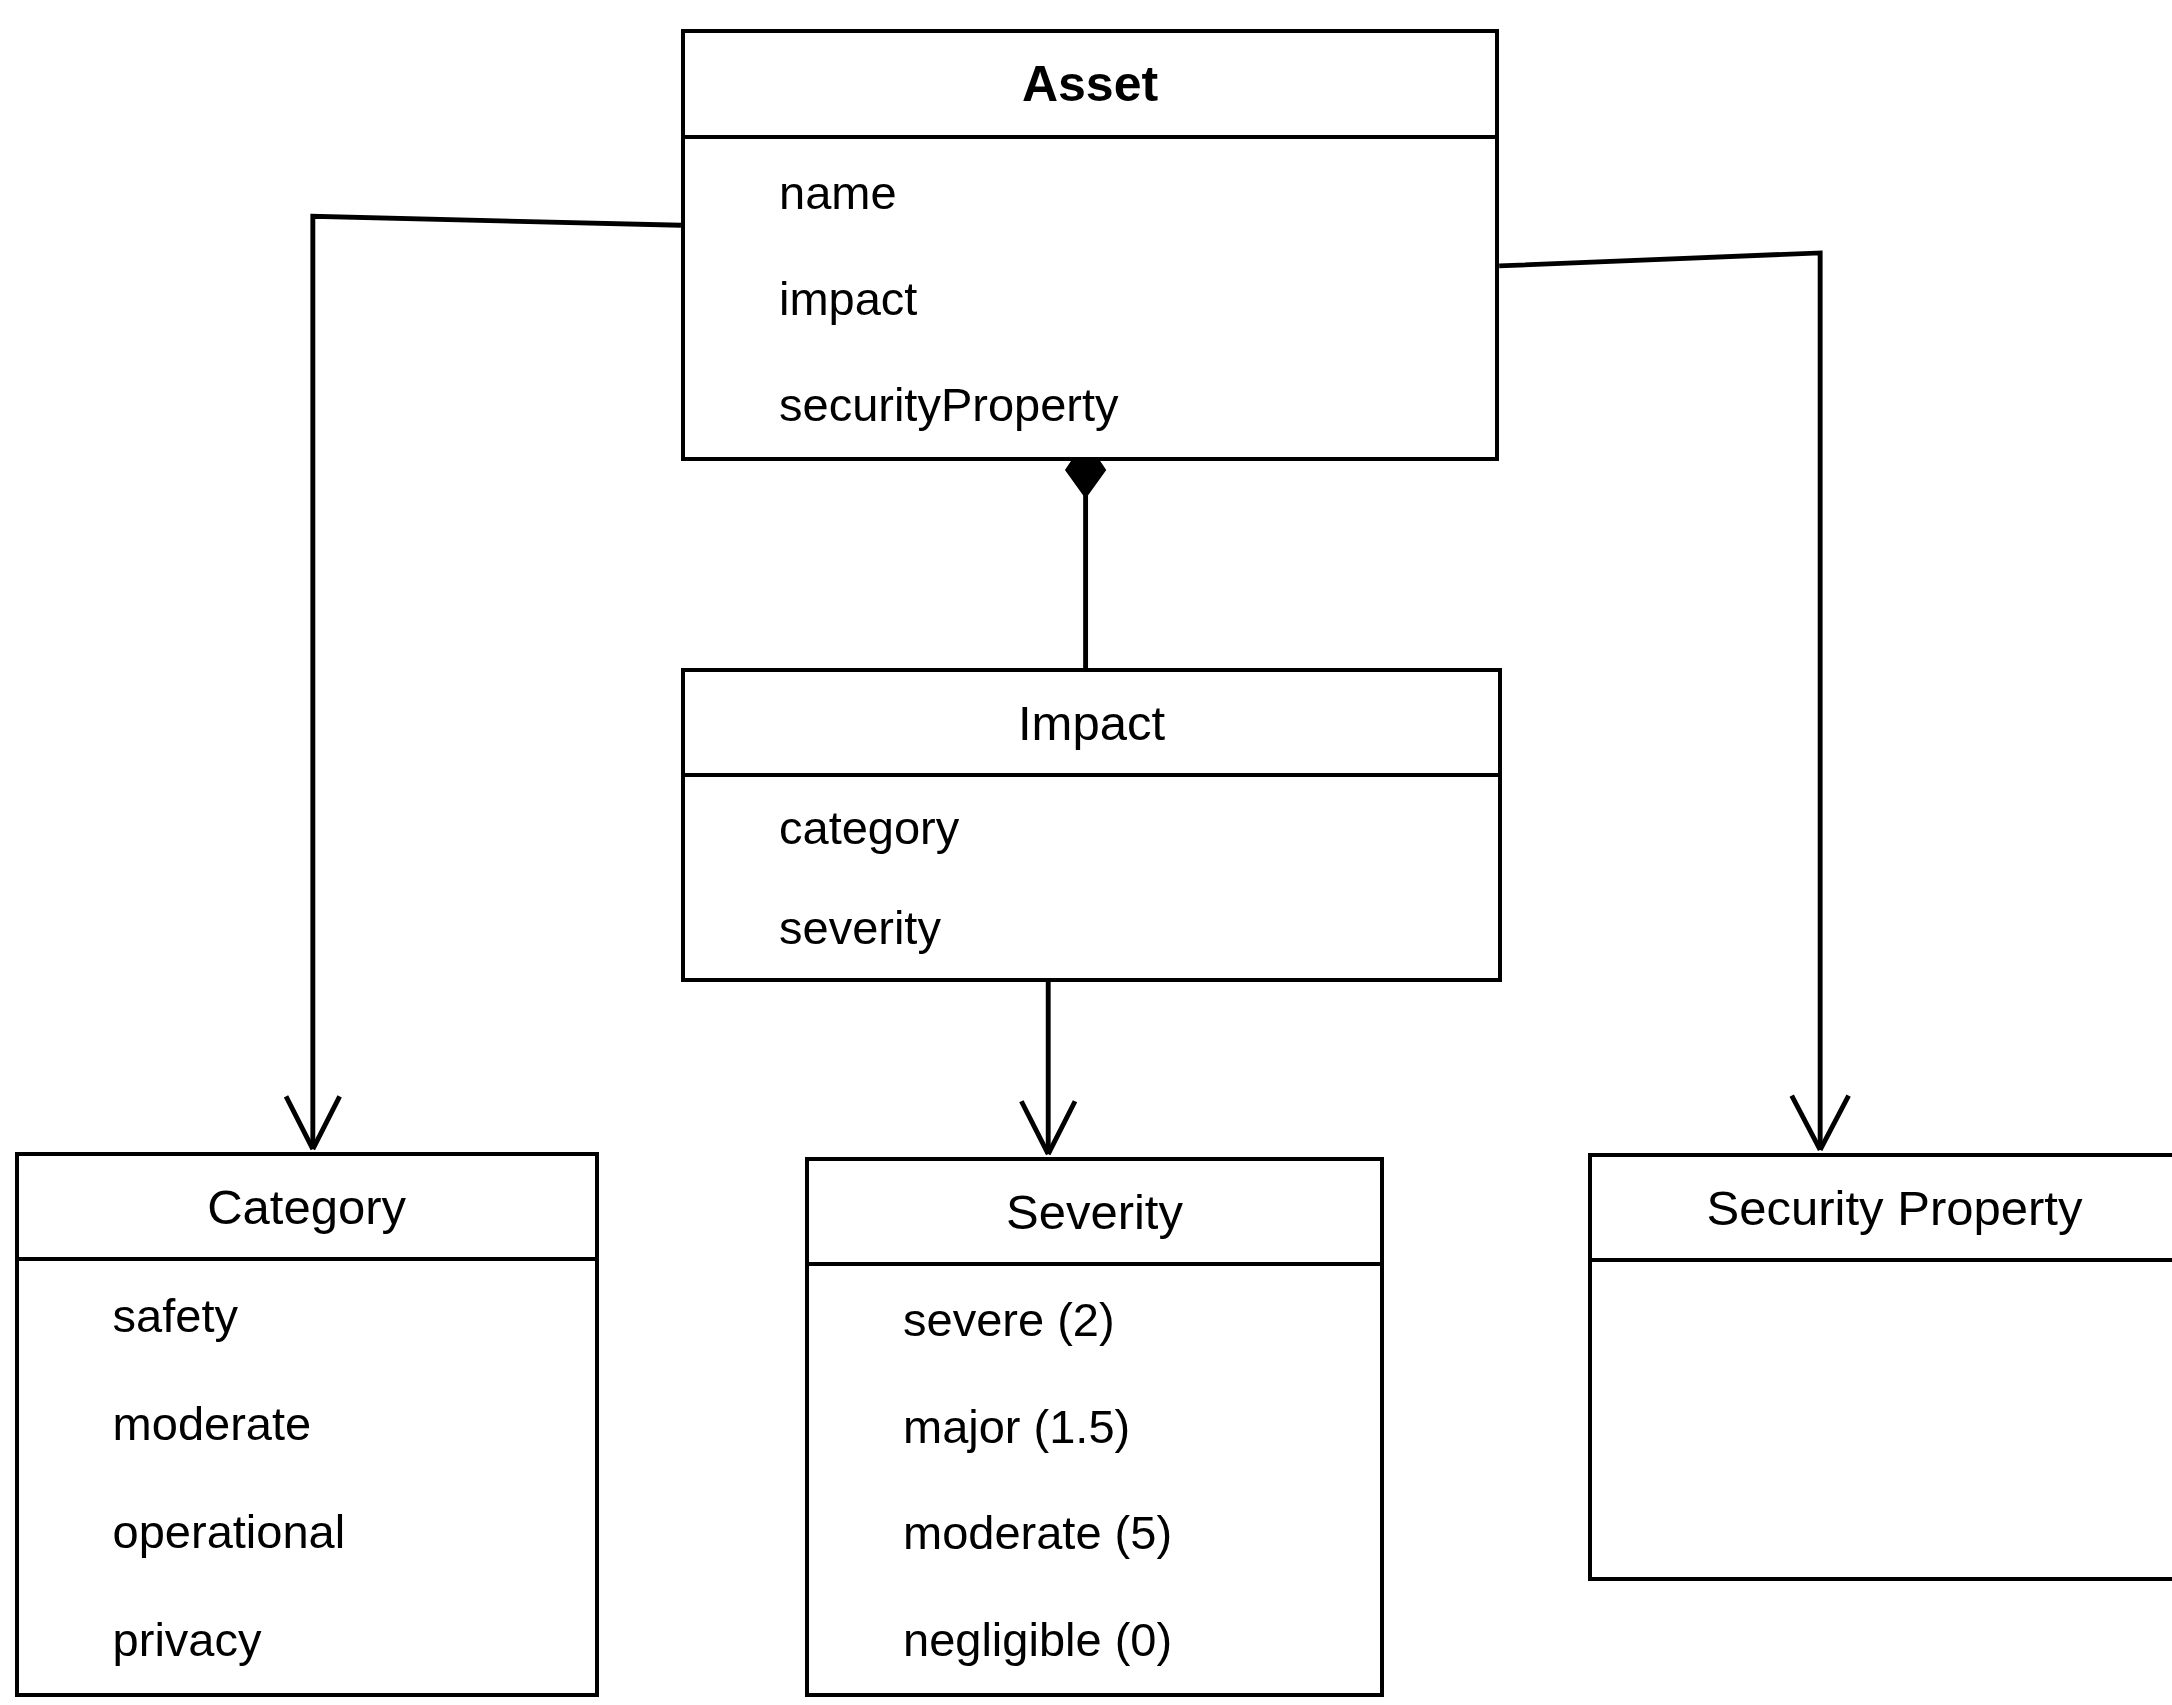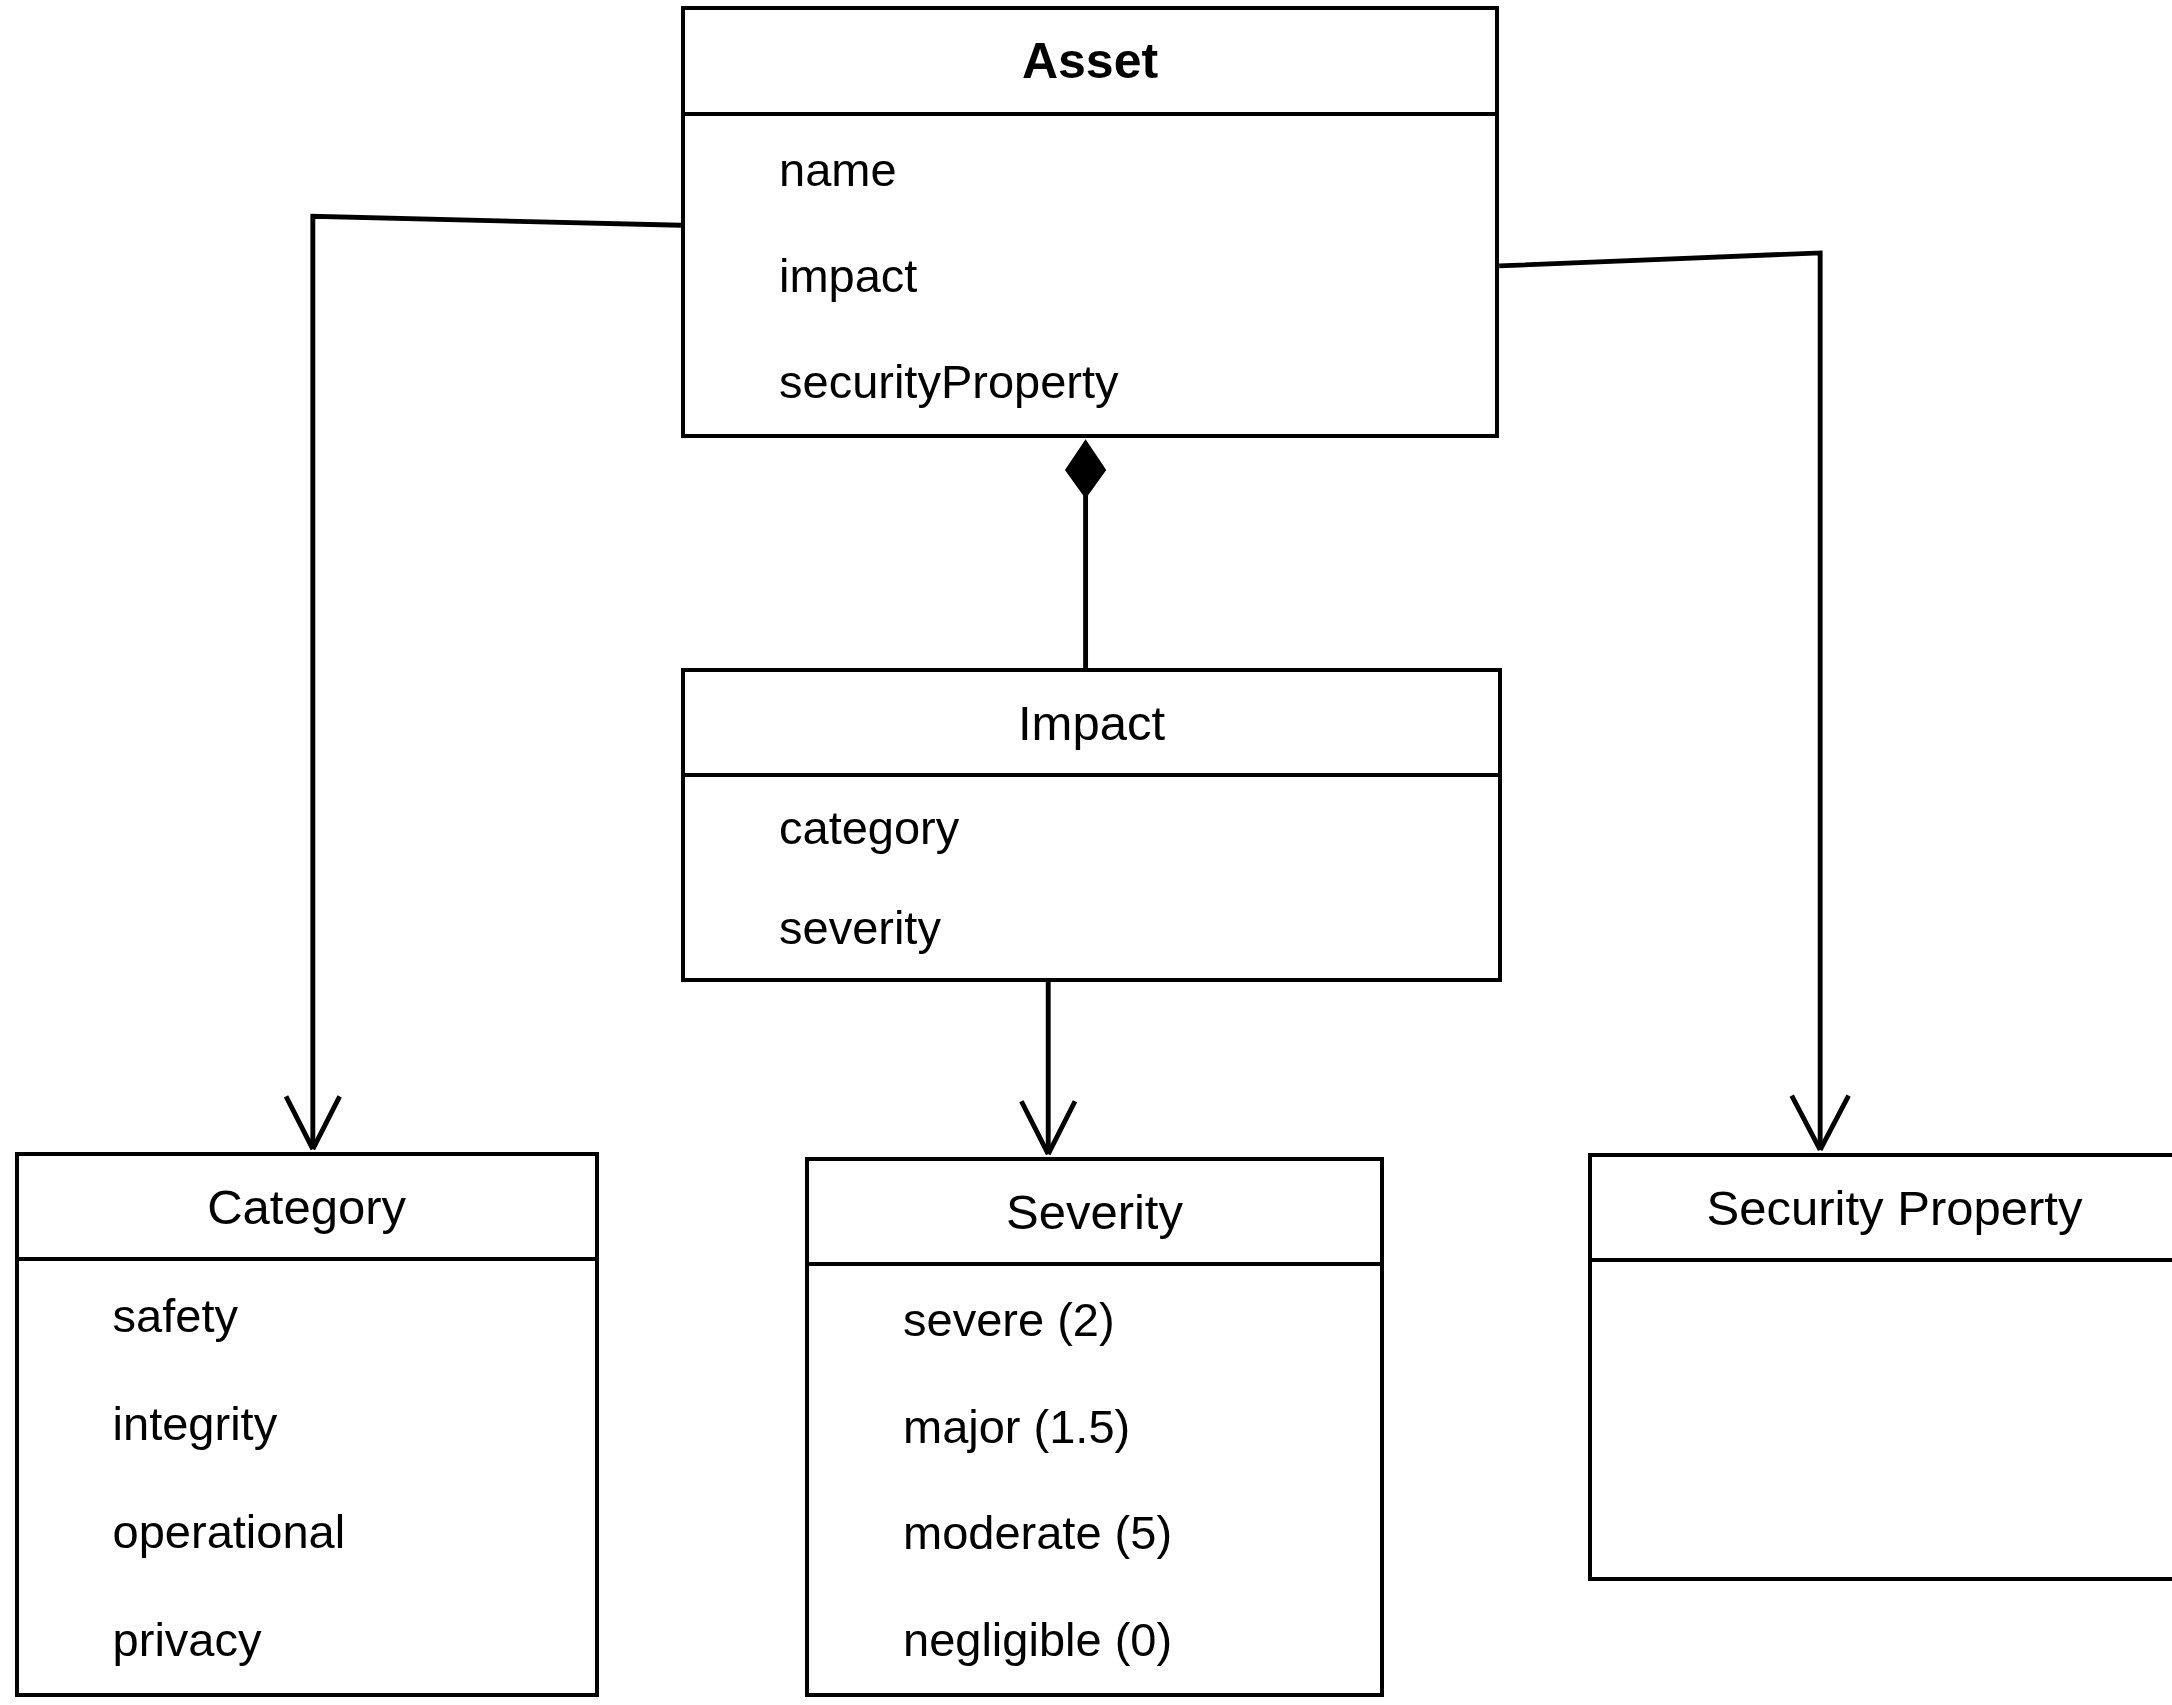--- a/index.html
+++ b/index.html
@@ -52,21 +52,21 @@
     padding-left: 48px;
   }
   .uml-attr {
     flex: 1 1 0;
     display: flex;
     align-items: center;
     padding-left: 46px;
     font-size: 47px;
   }
   
-  #box-asset            { left: 681px;  top: 6px;   width: 818px; height: 432px; }
+  #box-asset            { left: 681px;  top: 29px;   width: 818px; height: 432px; }
   #box-asset .uml-title { height: 102px; }
   #box-impact           { left: 681px;  top: 668px;  width: 821px; height: 314px; }
   #box-category         { left: 14.6px;   top: 1152px; width: 584px;  height: 545px; }
   #box-severity         { left: 805px;  top: 1157px; width: 579px;  height: 540px; }
   #box-security         { left: 1588px; top: 1153px; width: 613px;  height: 428px; }
 </style>
 </head>
 <body>
 
 <div id="canvas">
@@ -108,21 +108,21 @@
     <div class="uml-attrs">
       <div class="uml-attr">category</div>
       <div class="uml-attr">severity</div>
     </div>
   </div>
 
   <div class="uml-class" id="box-category">
     <div class="uml-title">Category</div>
     <div class="uml-attrs">
       <div class="uml-attr">safety</div>
-      <div class="uml-attr">integrity</div>
+      <div class="uml-attr">moderate</div>
       <div class="uml-attr">operational</div>
       <div class="uml-attr">privacy</div>
     </div>
   </div>
 
   <div class="uml-class" id="box-severity">
     <div class="uml-title">Severity</div>
     <div class="uml-attrs">
       <div class="uml-attr">severe (2)</div>
       <div class="uml-attr">major (1.5)</div>

